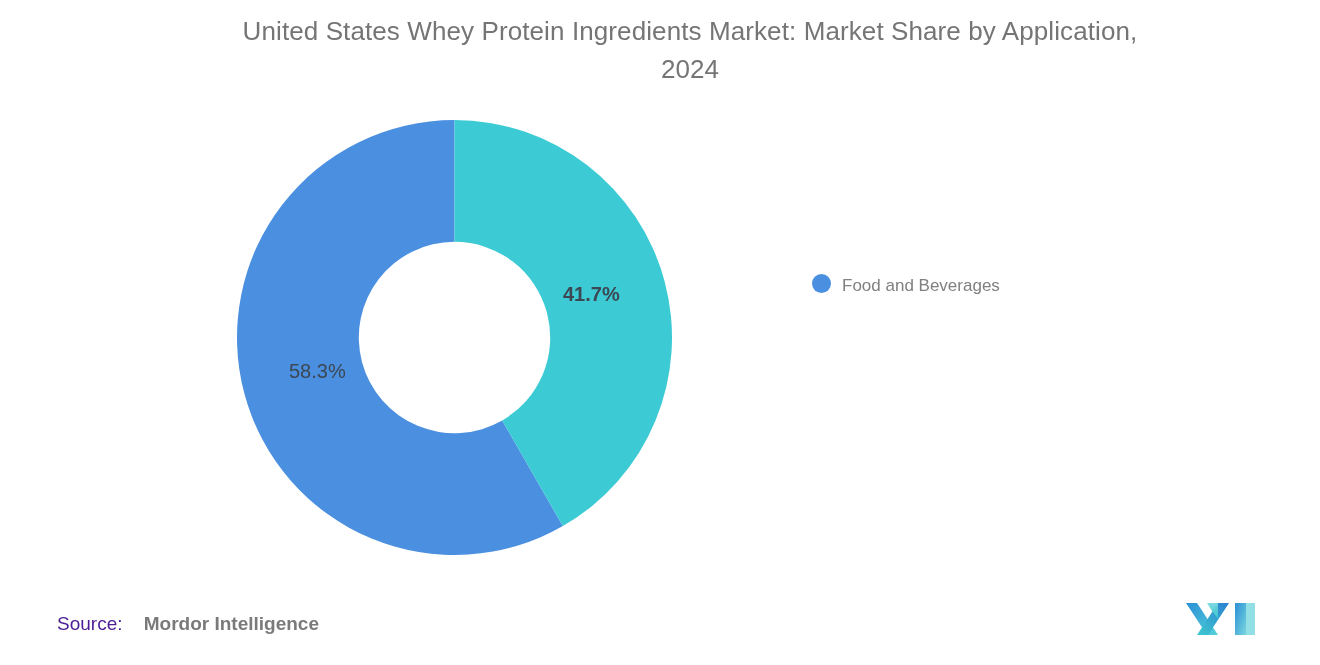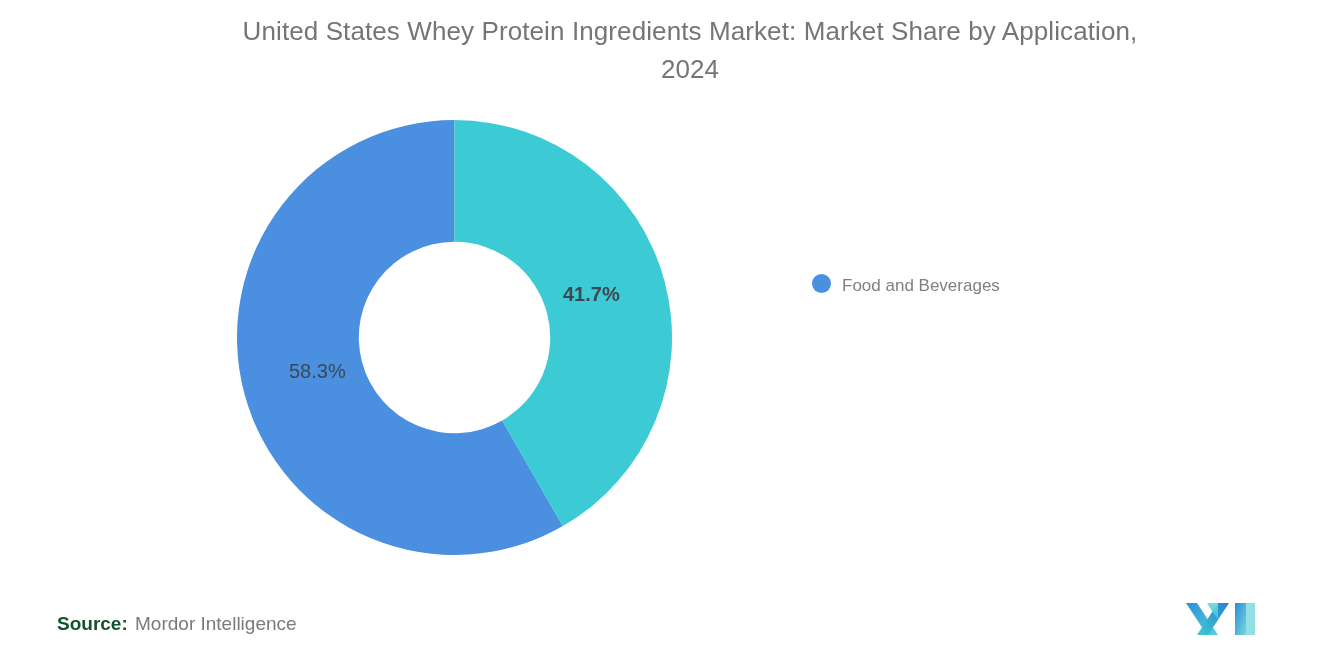--- a/index.html
+++ b/index.html
@@ -98,26 +98,26 @@
   
   #source-line {
     position: absolute;
     left: 57px;
     top: 613px;
     font-size: 19px;
     color: #6e6e6e;
     white-space: nowrap;
   }
   #source-label {
-    font-weight: 700;
-    color: #14532d;
-    margin-right: 2px;
+    font-weight: 400;
+    color: #4c1d95;
+    margin-right: 16px;
   }
   #source-value {
-    font-weight: 400;
+    font-weight: 700;
     color: #7a7a7a;
   }
 
   #brand-logo {
     position: absolute;
     left: 1185px;
     top: 597px;
     width: 72px;
     height: 42px;
   }

